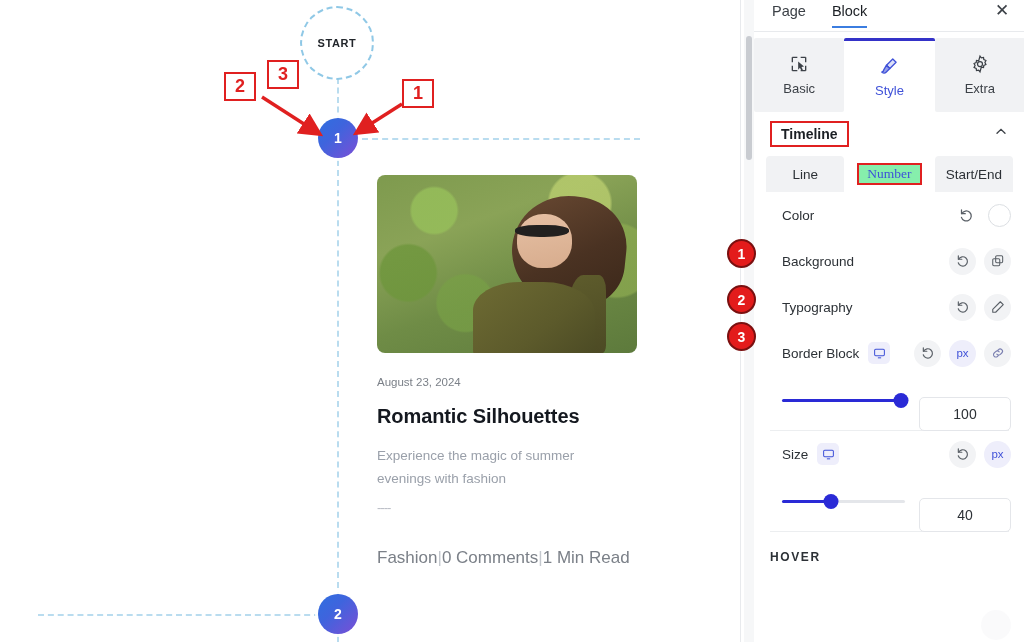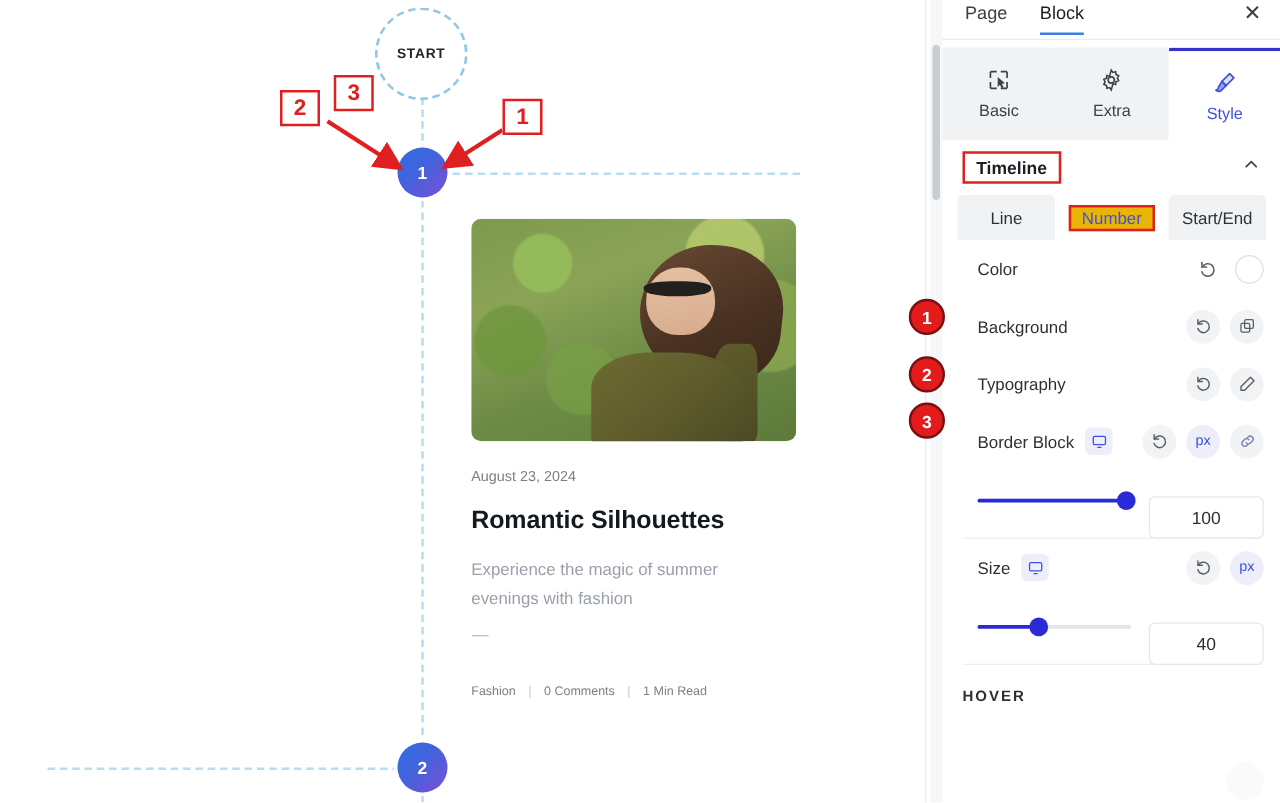--- a/index.html
+++ b/index.html
@@ -96,22 +96,22 @@
   .post-title {
     margin-top: 17px; font-size: 20px; font-weight: bold; color: #14181f;
     letter-spacing: -.1px;
   }
   .post-excerpt {
     margin-top: 16px; font-size: 13.5px; line-height: 23px; color: #9aa0aa;
     width: 225px;
   }
   .post-dashes { margin-top: 10px; font-size: 13px; color: #b8bcc4; letter-spacing: -1px; }
   .post-meta {
-    margin-top: 33px; font-size: 10px; color: #7b8088;
-    display: flex; gap: 10px; align-items: center;
+    margin-top: 33px; font-size: 17px; color: #7b8088;
+    display: flex; align-items: center;
   }
   .post-meta .sep { color: #c4c8ce; }
 
   
   .anno-box {
     position: absolute; border: 2px solid #e02020; background: #fff;
     color: #e02020; font-size: 18px; font-weight: bold;
     display: flex; align-items: center; justify-content: center;
   }
   .anno-box.b1 { left: 402px; top: 79px;  width: 32px; height: 29px; }
@@ -176,21 +176,21 @@
 
   
   .sub-tabs { display: flex; padding: 0 12px; gap: 6px; height: 36px; }
   .sub-tab {
     flex: 1; display: flex; align-items: center; justify-content: center;
     background: #f1f2f4; font-size: 13.5px; color: #2c3136; cursor: pointer;
     border-radius: 4px 4px 0 0;
   }
   .sub-tab.active { background: #ffffff; }
   .sub-tab.active .lbl {
-    color: #3f51d8; border: 2px solid #e02020; padding: 1px 8px; background:#eab308;
+    color: #3f51d8; border: 2px solid #e02020; padding: 1px 8px; background:#86efac;font-family:Liberation Serif, serif;
   }
 
   
   .opt-row {
     height: 46px; display: flex; align-items: center; padding: 0 14px 0 28px;
   }
   .opt-label { font-size: 13.5px; color: #2c3136; }
   .opt-spacer { flex: 1; }
   .rowicons { display: flex; align-items: center; gap: 8px; }
   .cbtn {
@@ -336,37 +336,37 @@
       <div class="seg-tabs">
         <div class="seg-tab">
           <span>
             <svg width="20" height="20" viewBox="0 0 24 24" fill="none" stroke="#3c4147" stroke-width="1.6">
               <path d="M4 4h6M4 4v6M20 4h-6M20 4v6M4 20h6M4 20v-6M20 20h-6M20 20v-6"></path>
               <path d="M11 9l7 6-3 .6 1.6 3.3-1.8.9-1.7-3.3L11 19z" fill="#3c4147" stroke="none"></path>
             </svg>
           </span>
           <span>Basic</span>
         </div>
+        <div class="seg-tab active">
+          <span>
+            <svg width="20" height="20" viewBox="0 0 24 24" fill="none" stroke="#3f51d8" stroke-width="1.6" stroke-linejoin="round">
+              <path d="M16.5 3.5l4 4-7.5 7.5-4-4z" fill="#3f51d8" fill-opacity=".18"></path>
+              <path d="M9 11l4 4-4.5 4.5c-1.4 1.4-4 1.2-5.2-.2 1.6-.3 2.3-1.4 2.4-2.7z" fill="#3f51d8" fill-opacity=".55"></path>
+            </svg>
+          </span>
+          <span>Style</span>
+        </div>
         <div class="seg-tab">
           <span>
             <svg width="20" height="20" viewBox="0 0 24 24" fill="none" stroke="#3c4147" stroke-width="1.5">
               <circle cx="12" cy="12" r="3"></circle>
               <path d="M12 2.5l1.6 2.2 2.6-.6.4 2.7 2.5 1-1.2 2.4 1.2 2.4-2.5 1-.4 2.7-2.6-.6L12 21.5l-1.6-2.2-2.6.6-.4-2.7-2.5-1L6.1 13.8 4.9 11.4l2.5-1 .4-2.7 2.6.6z"></path>
             </svg>
           </span>
           <span>Extra</span>
-        </div>
-        <div class="seg-tab active">
-          <span>
-            <svg width="20" height="20" viewBox="0 0 24 24" fill="none" stroke="#3f51d8" stroke-width="1.6" stroke-linejoin="round">
-              <path d="M16.5 3.5l4 4-7.5 7.5-4-4z" fill="#3f51d8" fill-opacity=".18"></path>
-              <path d="M9 11l4 4-4.5 4.5c-1.4 1.4-4 1.2-5.2-.2 1.6-.3 2.3-1.4 2.4-2.7z" fill="#3f51d8" fill-opacity=".55"></path>
-            </svg>
-          </span>
-          <span>Style</span>
         </div>
       </div>
 
       <div class="section-head">
         <div class="section-title">Timeline</div>
         <span class="chev">
           <svg width="16" height="16" viewBox="0 0 24 24" fill="none" stroke="#3c4147" stroke-width="2" stroke-linecap="round">
             <path d="M6 14l6-6 6 6"></path>
           </svg>
         </span>

